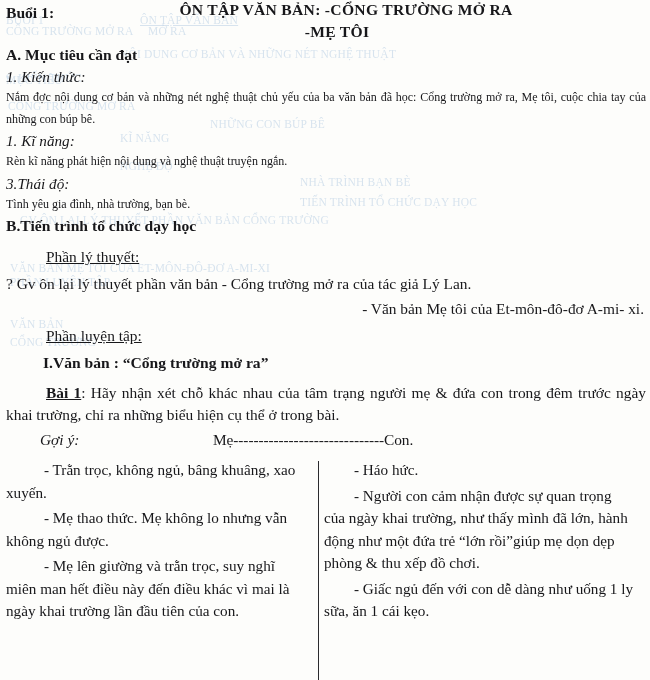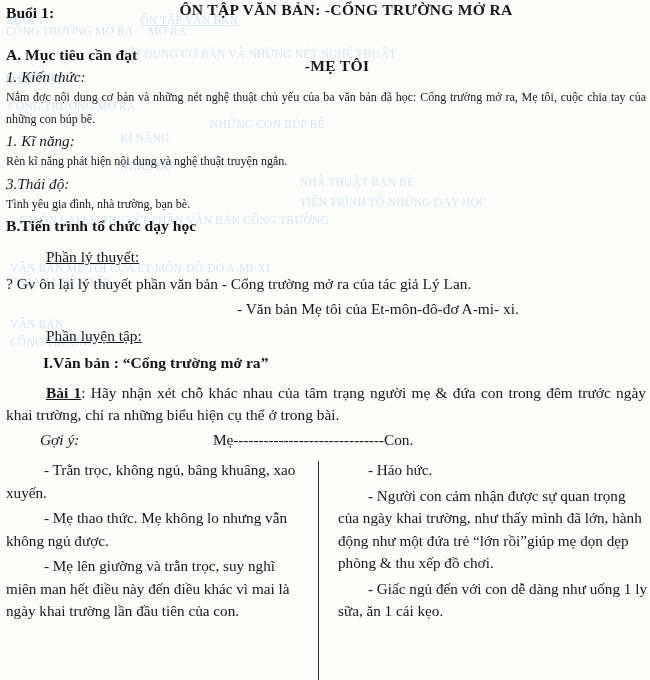--- a/index.html
+++ b/index.html
@@ -87,30 +87,29 @@
   }
   .title-sub {
     position: absolute;
     left: 0; right: 0;
     top: 23px;
     text-align: center;
     font-size: 15.6px;
     font-weight: bold;
     letter-spacing: .3px;
     padding-left: 24px;
-    margin-top: 34px;
   }
 
   .h-bold   { font-size: 15.6px; font-weight: bold; line-height: 22px; padding: 0 6px; }
   .h-italic { font-size: 15.2px; font-style: italic; line-height: 21px; padding: 0 6px; }
   .h-under  { font-size: 15.4px; line-height: 23px; padding: 0 6px; margin-left: 40px; }
   .h-under span.u { text-decoration: underline; }
 
   .indent-q  { padding-left: 6px; }
-  .indent-mt { padding-left: 237px; }
+  .indent-mt { padding-left: 237px; text-align: right; }
   .indent-i  { padding-left: 43px; }
 
   .spacer-3  { height: 3px; }
   .spacer-5  { height: 5px; }
   .spacer-8  { height: 8px; }
 
   
   .bai-line {
     font-size: 15.4px;
     line-height: 22px;
@@ -152,21 +151,21 @@
     height: 246px;
     background: #2a2a2e;
   }
   .col {
     position: absolute;
     top: 0;
     font-size: 15.2px;
     line-height: 22.5px;
   }
   .col-left  { left: 6px;   width: 300px; }
-  .col-right { left: 338px; width: 312px; }
+  .col-right { left: 324px; width: 312px; }
 
   .bullet {
     margin: 0 0 3px 0;
     text-indent: 38px;
     text-align: left;
   }
   .col-right .bullet { text-indent: 30px; }
 </style>
 </head>
 <body>
@@ -178,22 +177,22 @@
       <span class="ghost" style="left: 6px; top: 25px;">CỔNG TRƯỜNG MỞ RA</span>
       <span class="ghost" style="left: 140px; top: 14px; text-decoration: underline;">ÔN TẬP VĂN BẢN</span>
       <span class="ghost" style="left: 148px; top: 25px;">MỞ RA</span>
       <span class="ghost" style="left: 6px; top: 74px;">MỤC TIÊU</span>
       <span class="ghost" style="left: 6px; top: 72px;">9. KIẾN THỨC</span>
       <span class="ghost" style="left: 120px; top: 48px;">NỘI DUNG CƠ BẢN VÀ NHỮNG NÉT NGHỆ THUẬT</span>
       <span class="ghost" style="left: 8px; top: 100px;">CỔNG TRƯỜNG MỞ RA</span>
       <span class="ghost" style="left: 210px; top: 118px;">NHỮNG CON BÚP BÊ</span>
       <span class="ghost" style="left: 120px; top: 132px;">KĨ NĂNG</span>
       <span class="ghost" style="left: 120px; top: 160px;">NGHỆ ĐỘ</span>
-      <span class="ghost" style="left: 300px; top: 176px;">NHÀ THUẬT BẠN BÈ</span>
-      <span class="ghost" style="left: 300px; top: 196px;">TIẾN TRÌNH TỔ NHỮNG DẠY HỌC</span>
+      <span class="ghost" style="left: 300px; top: 176px;">NHÀ TRÌNH BẠN BÈ</span>
+      <span class="ghost" style="left: 300px; top: 196px;">TIẾN TRÌNH TỔ CHỨC DẠY HỌC</span>
       <span class="ghost" style="left: 20px; top: 214px;">GV ÔN LẠI LÝ THUYẾT PHẦN VĂN BẢN CỔNG TRƯỜNG</span>
       <span class="ghost" style="left: 10px; top: 262px;">VĂN BẢN MẸ TÔI CỦA ET-MÔN-ĐÔ-ĐƠ A-MI-XI</span>
       <span class="ghost" style="left: 10px; top: 276px;">PHẦN LUYỆN TẬP</span>
       <span class="ghost" style="left: 10px; top: 318px;">VĂN BẢN</span>
       <span class="ghost" style="left: 10px; top: 336px;">CỔNG TRƯỜNG</span>
     </div>
 
   <div class="content">
 
     <div class="header-row">

